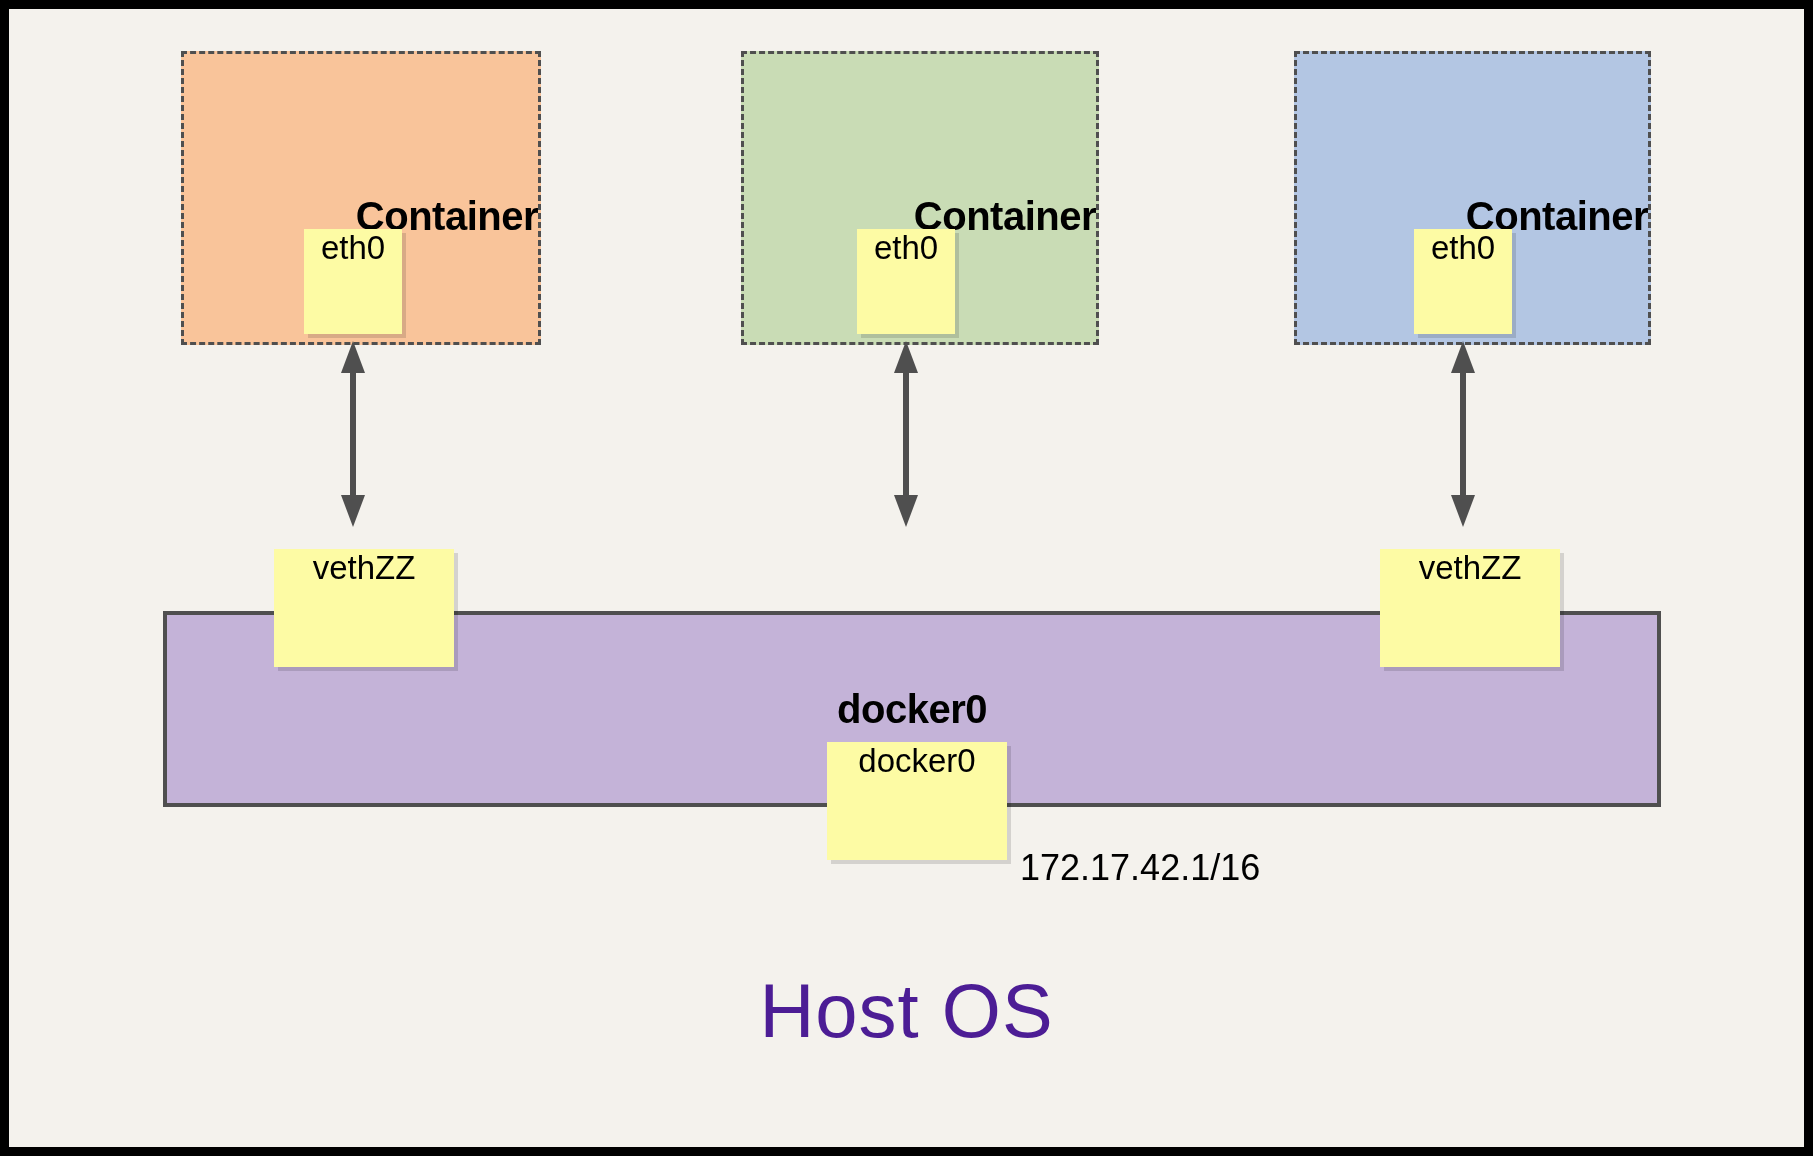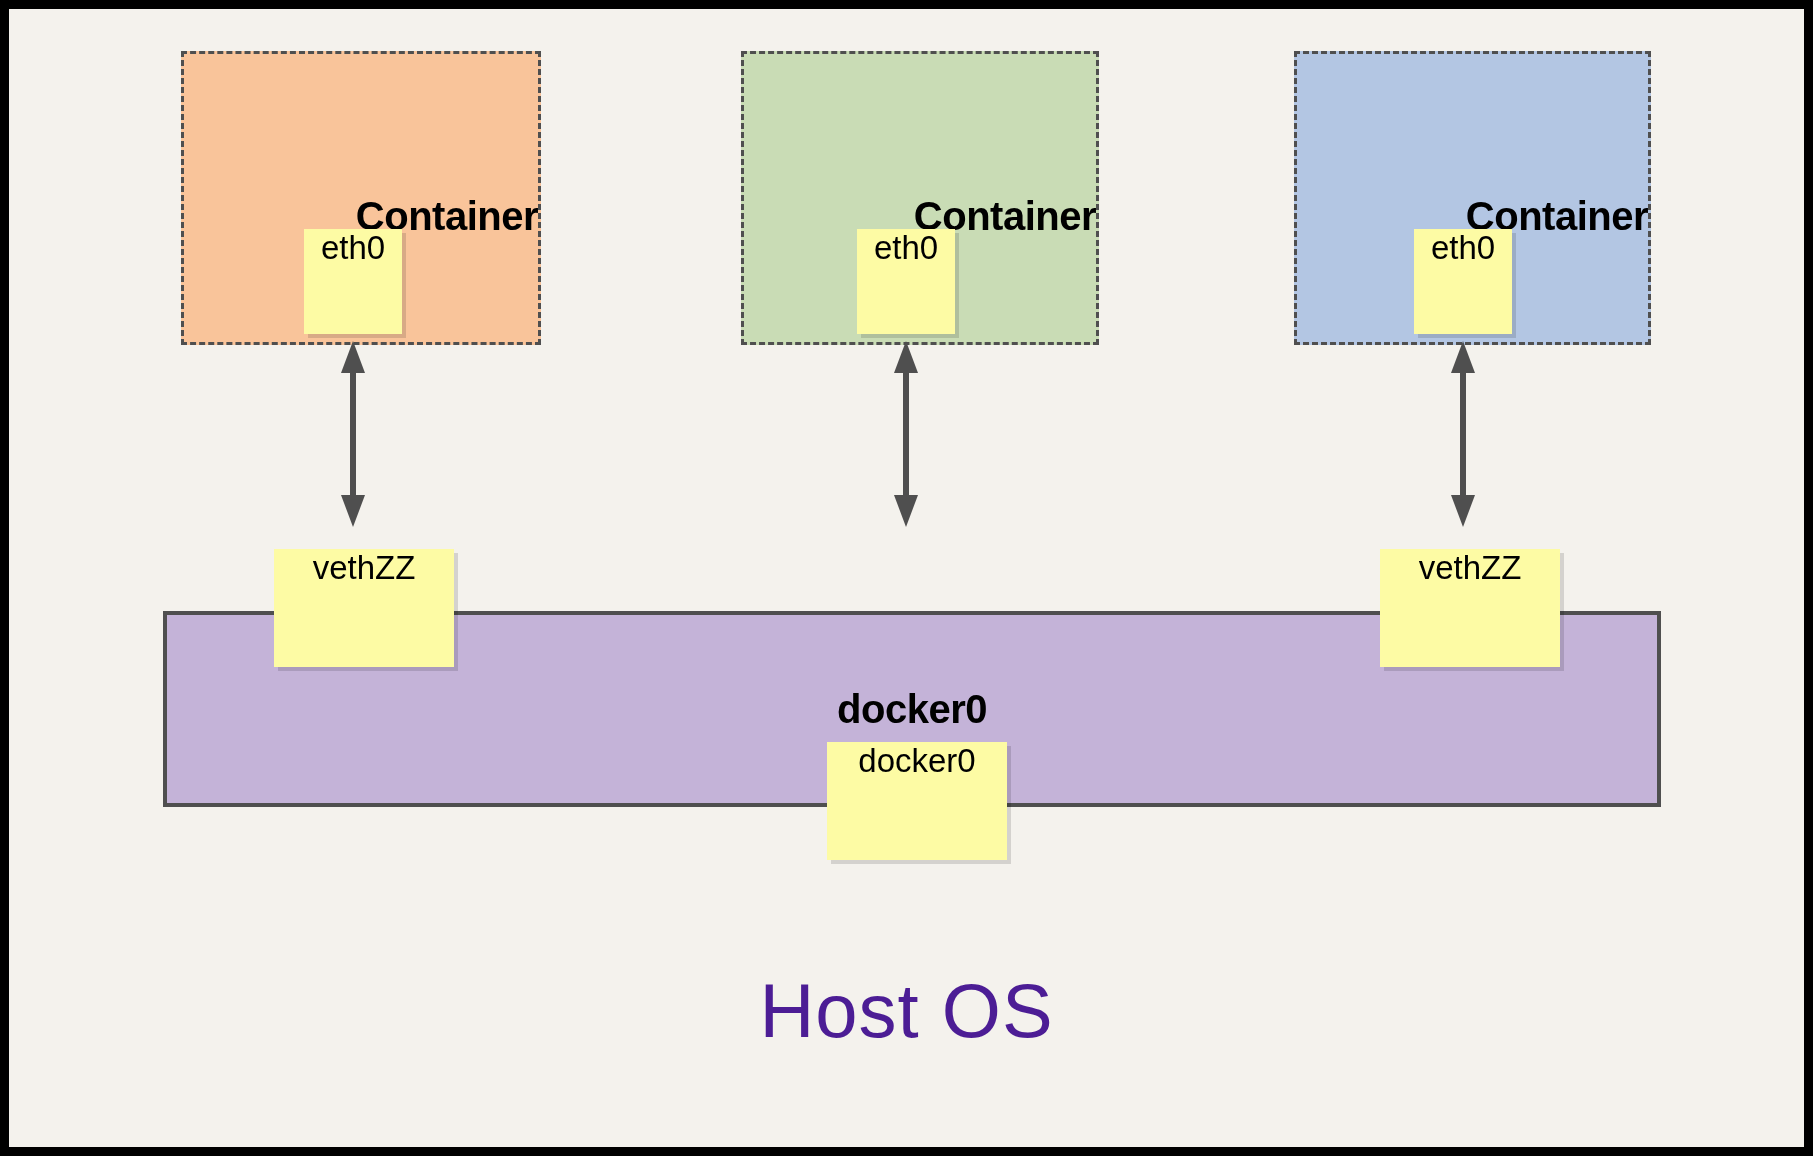--- a/index.html
+++ b/index.html
@@ -156,17 +156,18 @@
 
 
     <div class="ybox" style="left:1371px; top:540px; width:180px; height:118px;">
       <span>vethZZ</span>
     </div>
 
     <div class="ybox" style="left:818px; top:733px; width:180px; height:118px;">
       <span>docker0</span>
     </div>
 
+    <div id="ip-label" style="left:1011px; top:838px;">172.17.42.1/16</div>
 
     <div id="host-os" style="top:958px;">Host OS</div>
 
   </div>
 </div>
 
 </body></html>

